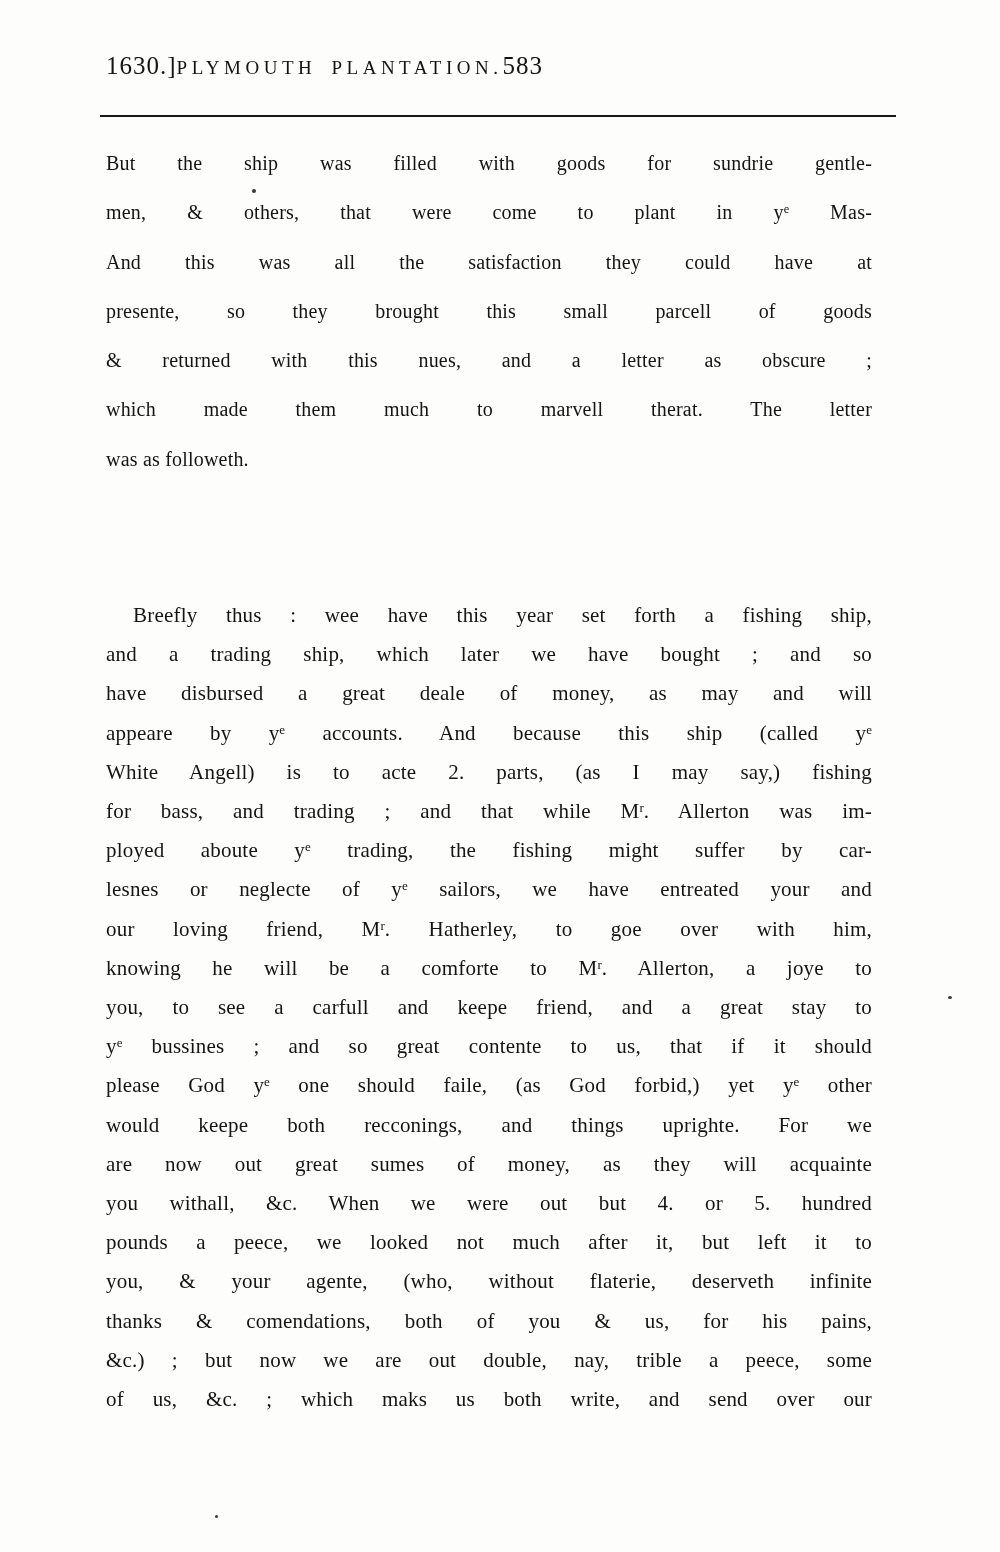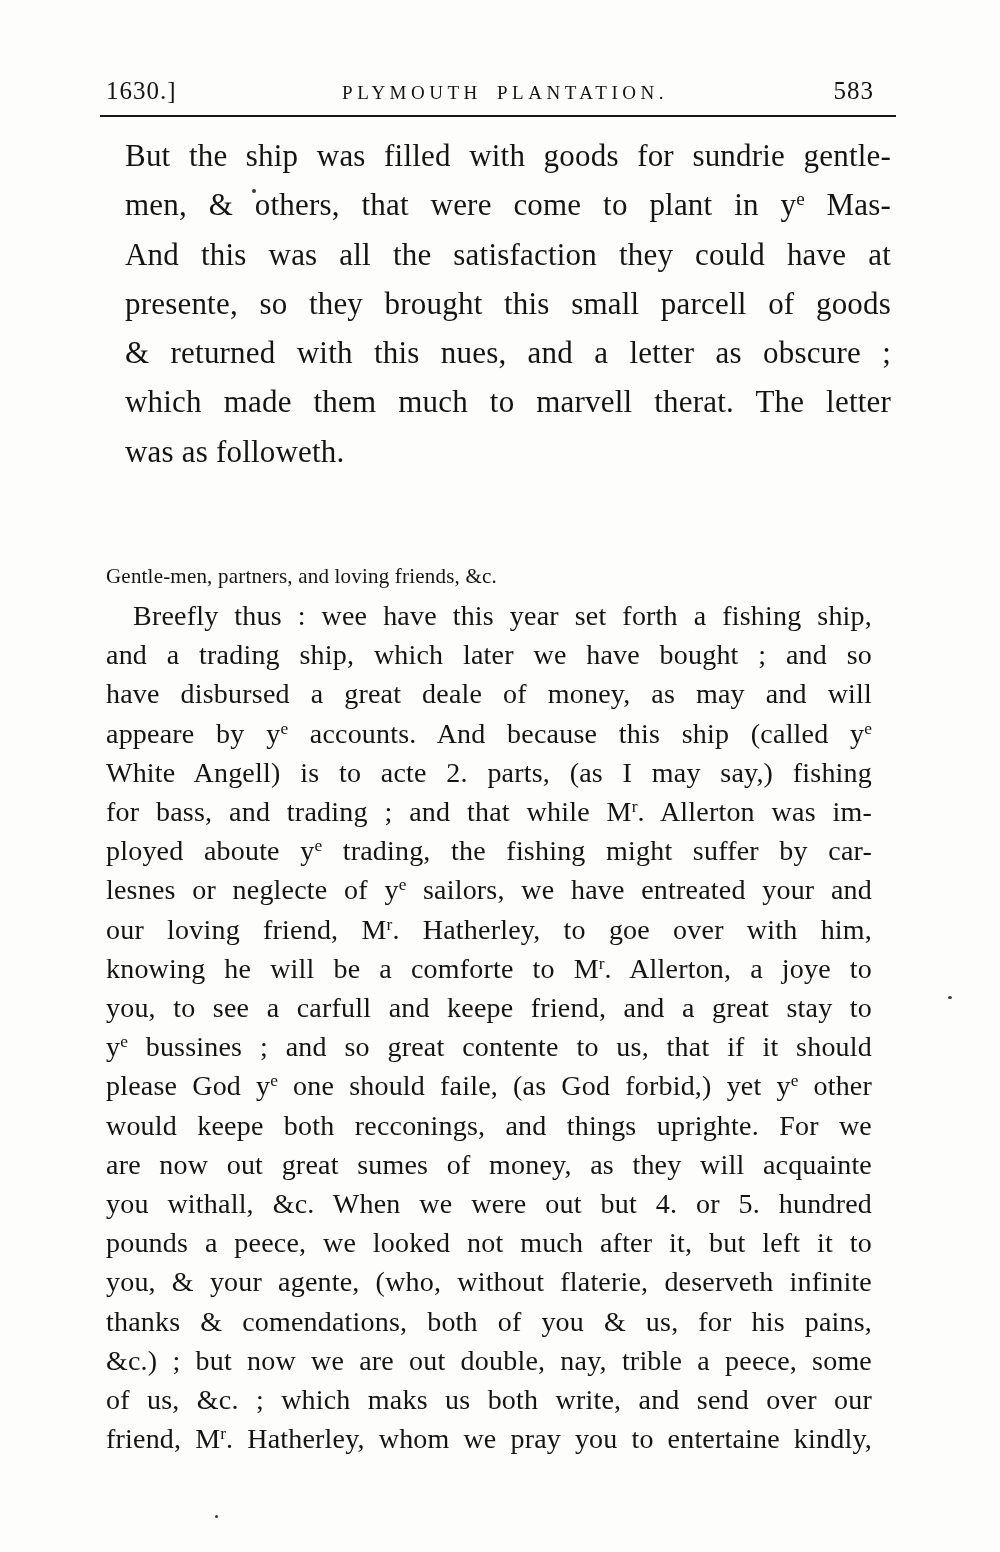--- a/index.html
+++ b/index.html
@@ -8,35 +8,35 @@
     position:relative;
     width:1000px;height:1552px;
     margin:0 auto;
     background:#fdfdfb;
     color:#141414;
     font-family:"Liberation Serif","DejaVu Serif",serif;
     overflow:hidden;
   }
   
   .header{
-    position:absolute;top:77px;left:106px;width:768px;
-    display:flex;justify-content:space-between;align-items:baseline;
+    position:absolute;top:52px;left:106px;width:768px;
+    display:flex;justify-content:flex-start;align-items:baseline;
   }
   .hdr-year{font-size:25px;letter-spacing:1px;}
   .hdr-title{font-size:19px;letter-spacing:4.5px;word-spacing:6px;}
   .hdr-page{font-size:25px;letter-spacing:1px;}
   .rule{
     position:absolute;top:115px;left:100px;width:796px;height:0;
     border-top:2.5px solid #181818;
   }
   
   .textblock{position:absolute;left:106px;width:766px;}
-  .narrative{top:131px;font-size:31px;line-height:49.3px;letter-spacing:0.2px;margin-left:19px;}
+  .narrative{top:139px;font-size:20px;line-height:49.3px;letter-spacing:0.2px;}
   .salutation{top:556px;font-size:21px;line-height:40px;letter-spacing:0.2px;}
-  .letter-body{top:596px;font-size:28px;line-height:39.2px;letter-spacing:0.2px;}
+  .letter-body{top:596px;font-size:21px;line-height:39.2px;letter-spacing:0.2px;}
   .line{
     text-align:justify;
     text-align-last:justify;
     white-space:normal;
   }
   .line.no-stretch{text-align-last:left;}
   .line.indent{text-indent:27px;}
   sup.ss{
     font-size:0.62em;
     vertical-align:0.5em;
@@ -65,23 +65,20 @@
   <div class="textblock narrative">
       <div class="line">But the ship was filled with goods for sundrie gentle-</div>
       <div class="line">men, &amp; others, that were come to plant in y<sup class="ss">e</sup> Mas-</div>
       <div class="line">And this was all the satisfaction they could have at</div>
       <div class="line">presente, so they brought this small parcell of goods</div>
       <div class="line">&amp; returned with this nues, and a letter as obscure ;</div>
       <div class="line">which made them much to marvell therat.  The letter</div>
       <div class="line no-stretch">was as followeth.</div>
     </div>
 
-  <div class="textblock salutation">
-      <div class="line no-stretch">Gentle-men, partners, and loving friends, &amp;c.</div>
-    </div>
 
   <div class="textblock letter-body">
       <div class="line indent">Breefly thus : wee have this year set forth a fishing ship,</div>
       <div class="line">and a trading ship, which later we have bought ; and so</div>
       <div class="line">have disbursed a great deale of money, as may and will</div>
       <div class="line">appeare by y<sup class="ss">e</sup> accounts.  And because this ship (called y<sup class="ss">e</sup></div>
       <div class="line">White Angell) is to acte 2. parts, (as I may say,) fishing</div>
       <div class="line">for bass, and trading ; and that while M<sup class="ss">r</sup>. Allerton was im-</div>
       <div class="line">ployed aboute y<sup class="ss">e</sup> trading, the fishing might suffer by car-</div>
       <div class="line">lesnes or neglecte of y<sup class="ss">e</sup> sailors, we have entreated your and</div>
@@ -91,20 +88,19 @@
       <div class="line">y<sup class="ss">e</sup> bussines ; and so great contente to us, that if it should</div>
       <div class="line">please God y<sup class="ss">e</sup> one should faile, (as God forbid,) yet y<sup class="ss">e</sup> other</div>
       <div class="line">would keepe both recconings, and things uprighte.  For we</div>
       <div class="line">are now out great sumes of money, as they will acquainte</div>
       <div class="line">you withall, &amp;c.  When we were out but 4. or 5. hundred</div>
       <div class="line">pounds a peece, we looked not much after it, but left it to</div>
       <div class="line">you, &amp; your agente, (who, without flaterie, deserveth infinite</div>
       <div class="line">thanks &amp; comendations, both of you &amp; us, for his pains,</div>
       <div class="line">&amp;c.) ; but now we are out double, nay, trible a peece, some</div>
       <div class="line">of us, &amp;c. ; which maks us both write, and send over our</div>
-      <div class="line">friend, M<sup class="ss">r</sup>. Hatherley, whom we pray you to entertaine kindly,</div>
     </div>
 
   <div class="speck s1"></div>
   <div class="speck s2"></div>
   <div class="speck s3"></div>
 
 </div>
 
 </body></html>

